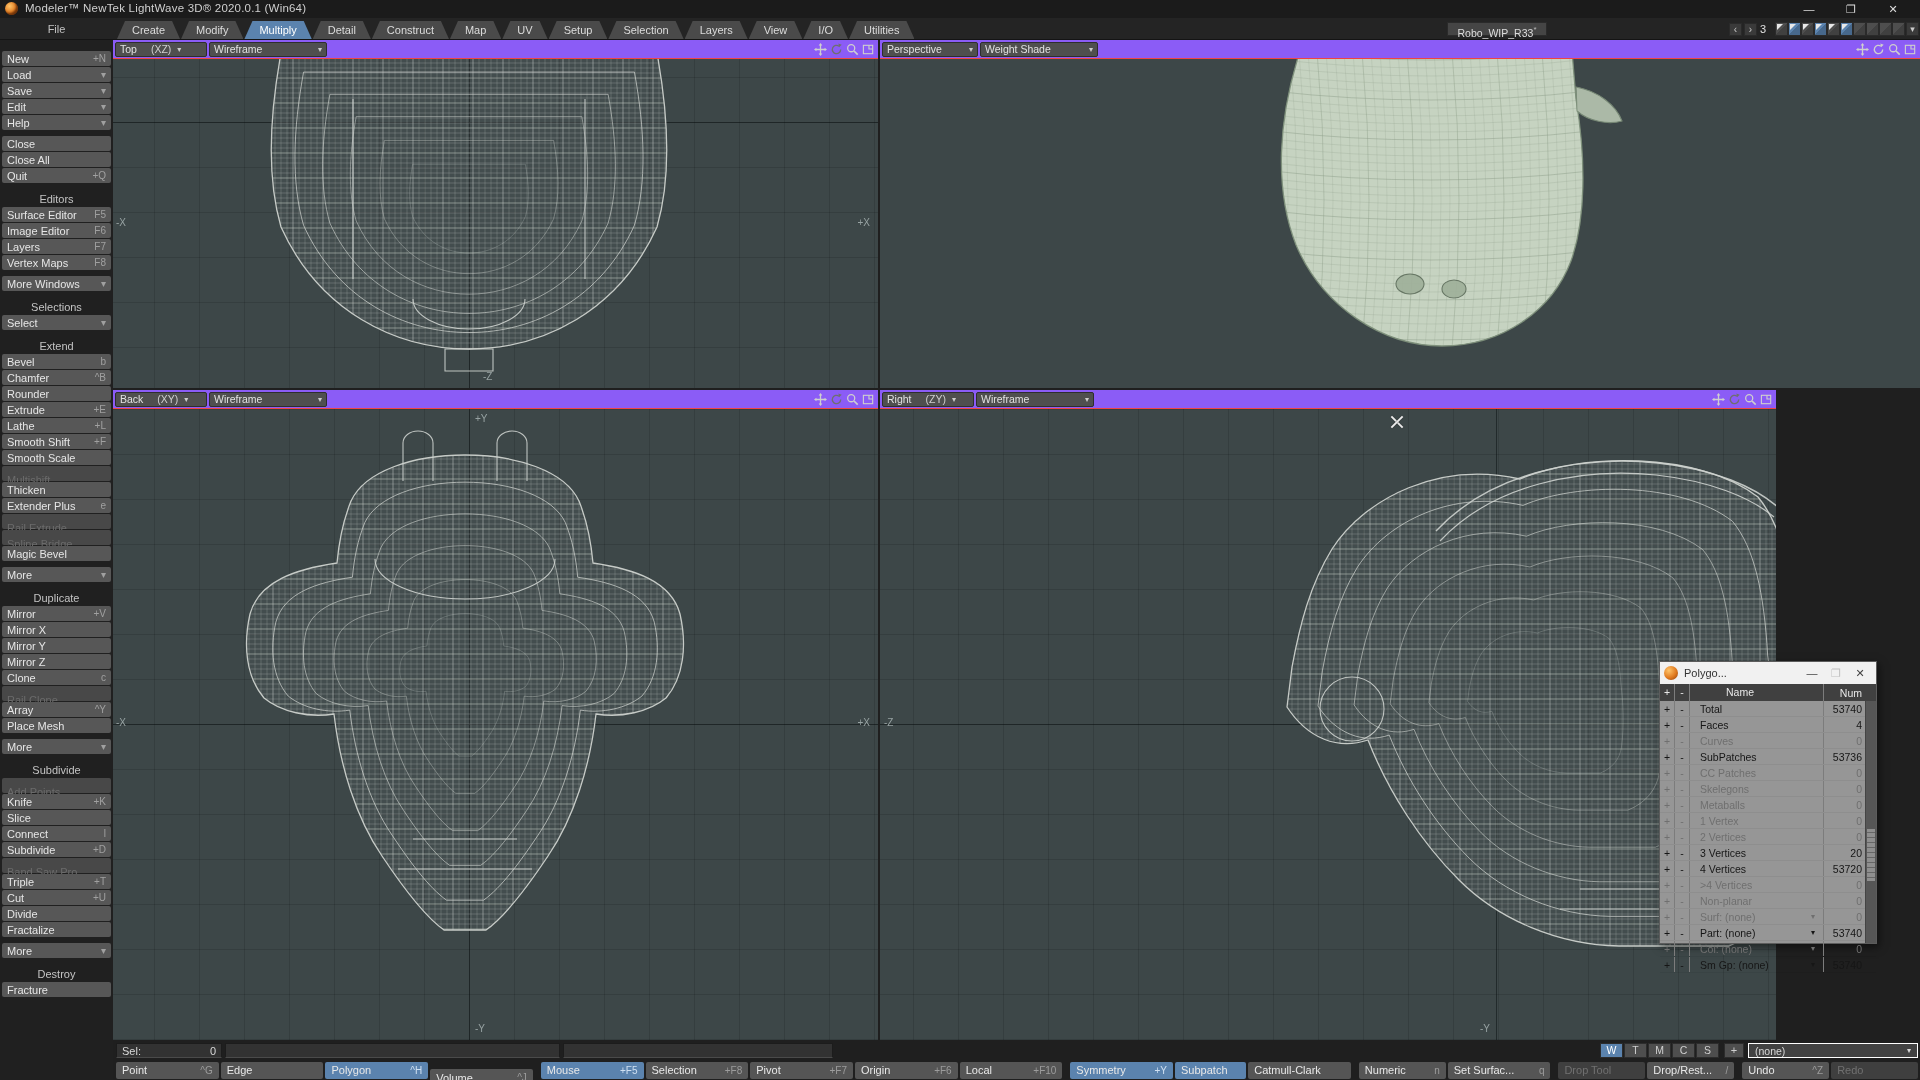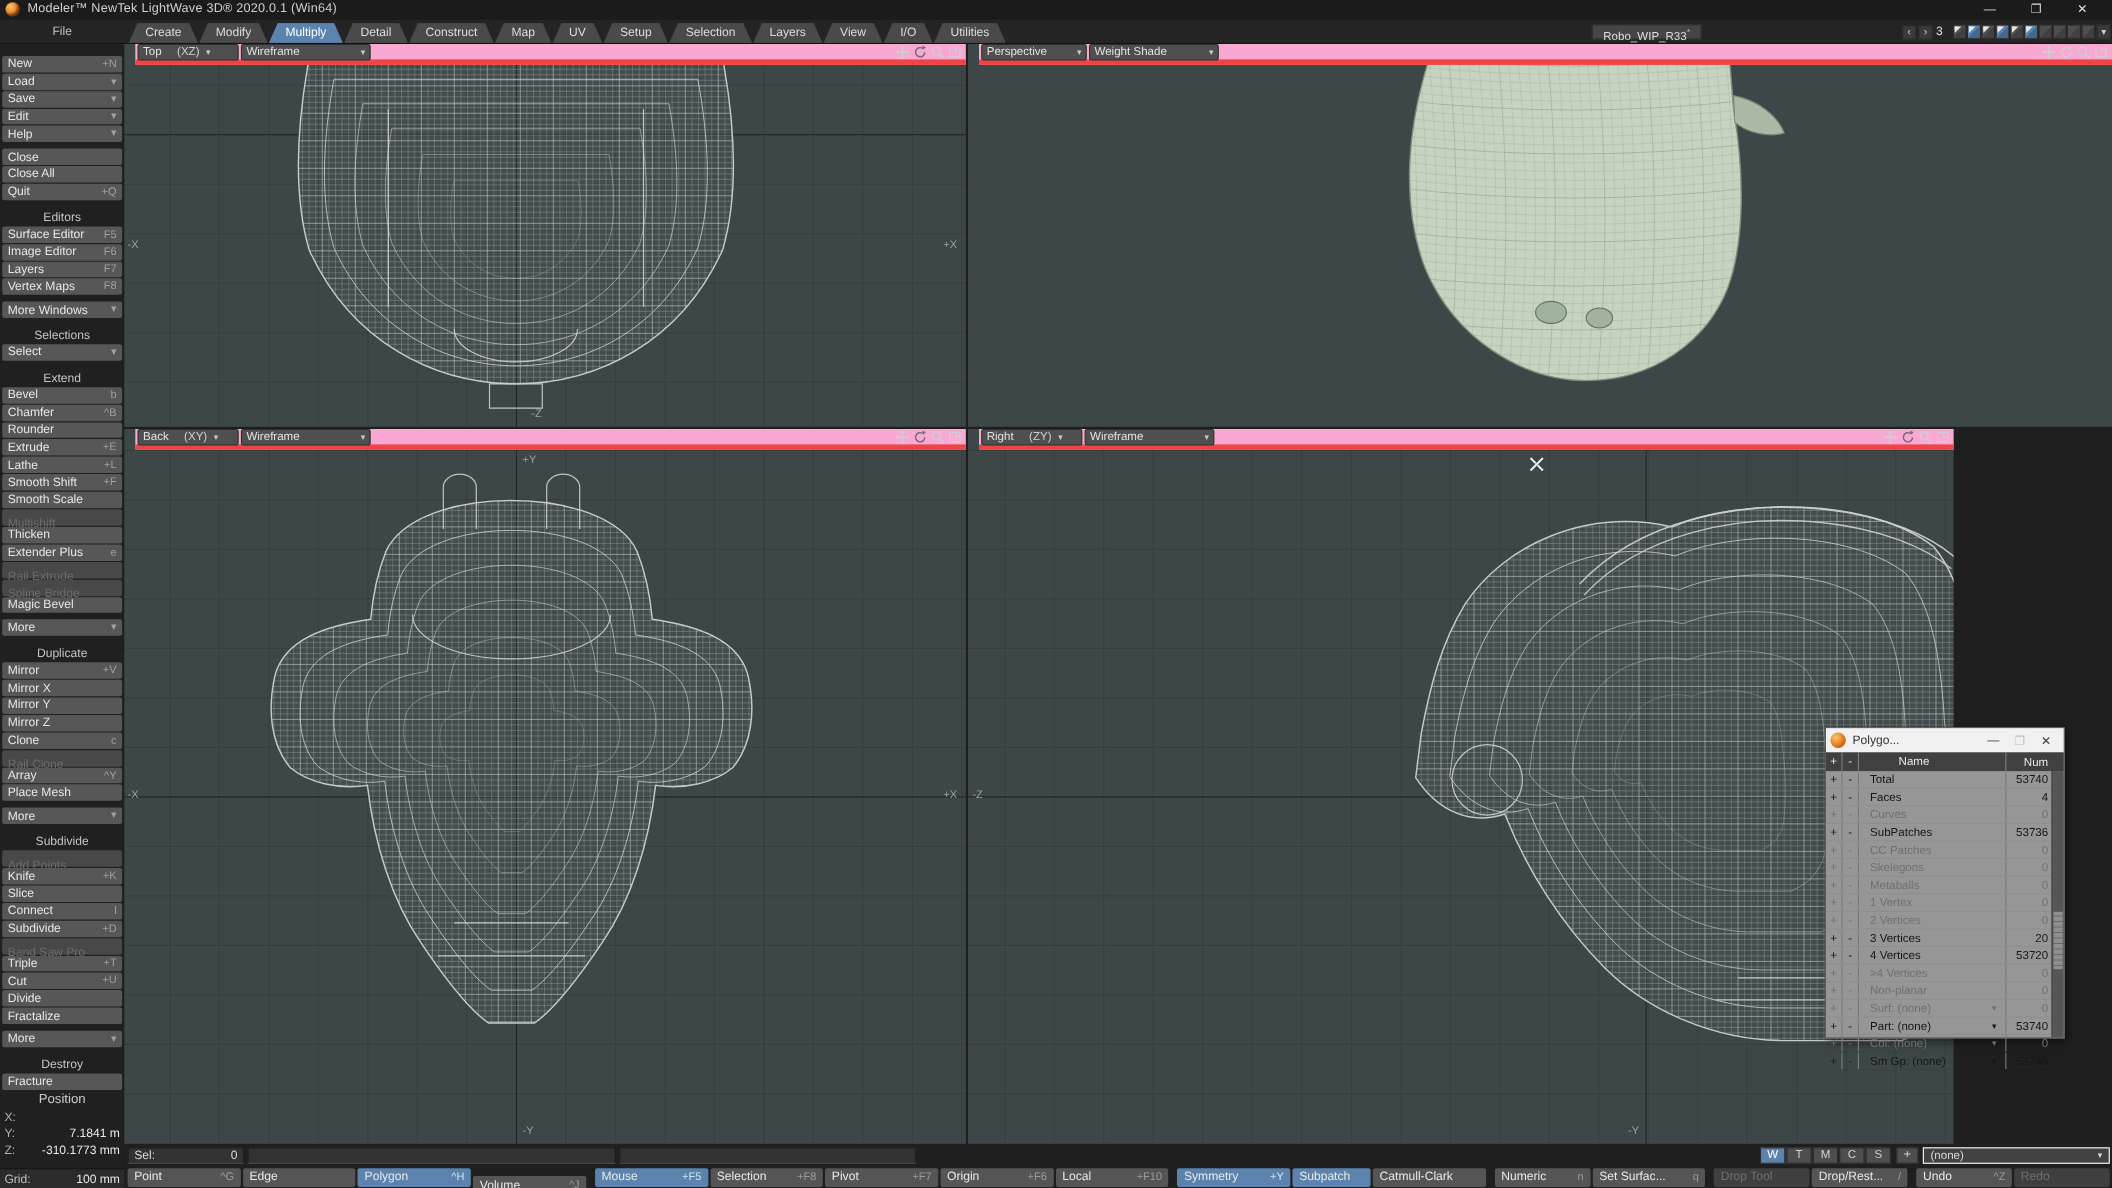--- a/index.html
+++ b/index.html
@@ -44,21 +44,21 @@
   #position-panel{margin-top:auto;}
   #position-title{text-align:center;color:#c9c9c9;font-size:12px;height:16px;}
   .pos-row{display:flex;padding:0 4px;height:15px;align-items:center;}
   .pos-row .pl{color:#b5b5b5;font-size:11px;width:18px;}
   .pos-row .pv{color:#e8e8e8;font-size:11px;flex:1;text-align:right;}
   #grid-row{display:flex;align-items:center;height:18px;margin-top:9px;background:#2b2b2b;border-top:1px solid #151515;padding:0 4px;}
   #grid-row .pl{color:#c0c0c0;font-size:11px;flex:1;}
   #grid-row .pv{color:#e8e8e8;font-size:11px;}
   
   .vp{position:absolute;background:#3d4748;}
-  .vp-head{position:absolute;left:10px;top:0;right:0;height:19px;background:#f9a8d4;border-bottom:5px solid #ef4444;display:flex;align-items:center;}
+  .vp-head{position:absolute;left:0;top:0;right:0;height:19px;background:#8b5cf6;border-bottom:1px solid #ef4444;display:flex;align-items:center;}
   .vp-dd{height:15px;background:#4f4f4f;border:1px solid #2e2e2e;border-radius:2px;display:flex;align-items:center;
     font-size:10.5px;color:#e2e2e2;padding:0 4px;margin-left:2px;}
   .vp-dd .axes{color:#cfcfcf;margin-left:14px;}
   .vp-dd .chev{margin-left:6px;font-size:8px;color:#ccc;}
   .vp-dd.mode{width:118px;}
   .vp-dd.view{width:92px;}
   .vp-icons{margin-left:auto;display:flex;align-items:center;margin-right:3px;}
   .vp-icons svg{margin-left:3px;display:block;}
   .vp-body{position:absolute;left:0;top:19px;right:0;bottom:0;overflow:hidden;}
   .vp-body.gridded{background-image:linear-gradient(rgba(0,0,0,.13) 1px,transparent 1px),
@@ -359,39 +359,20 @@
     </div>
     <div class="sb-gap"></div>
     <div class="sb-btn">
       <div class="lbl">More</div>
       <div class="sc">▾</div>
     </div>
     <div class="sb-header">Destroy</div>
     <div class="sb-btn">
       <div class="lbl">Fracture</div>
       <div class="sc"></div>
-    </div>
-    <div id="position-panel">
-      <div id="position-title">Position</div>
-      <div class="pos-row">
-        <div class="pl">X:</div>
-        <div class="pv"></div>
-      </div>
-      <div class="pos-row">
-        <div class="pl">Y:</div>
-        <div class="pv">7.1841 m</div>
-      </div>
-      <div class="pos-row">
-        <div class="pl">Z:</div>
-        <div class="pv">-310.1773 mm</div>
-      </div>
-      <div id="grid-row">
-        <div class="pl">Grid:</div>
-        <div class="pv">100 mm</div>
-      </div>
     </div>
   </div>
 
 <div class="vp" id="vp-tl" style="left:113px;top:40px;width:765px;height:348px">
   <div class="vp-head">
     <div class="vp-dd view">
       <span>Top</span>
       <span class="axes">(XZ)</span>
       <span class="chev">▾</span>
     </div>

